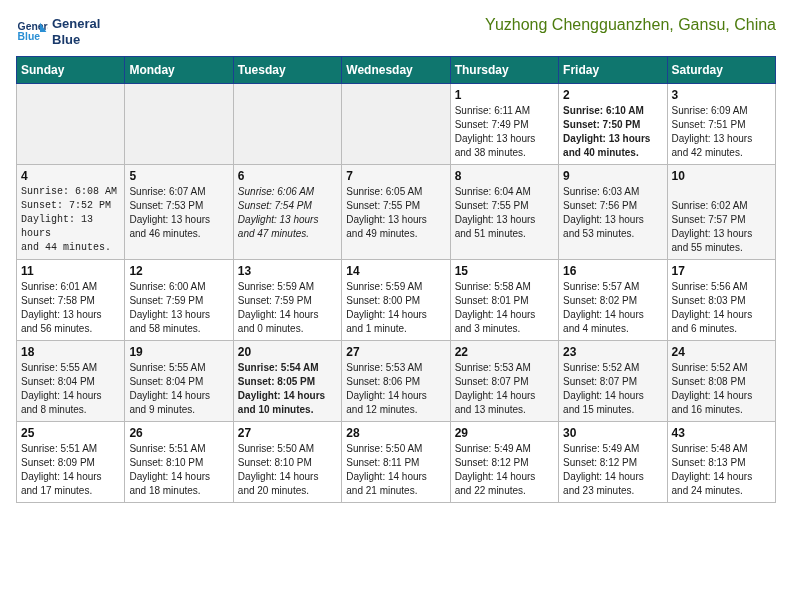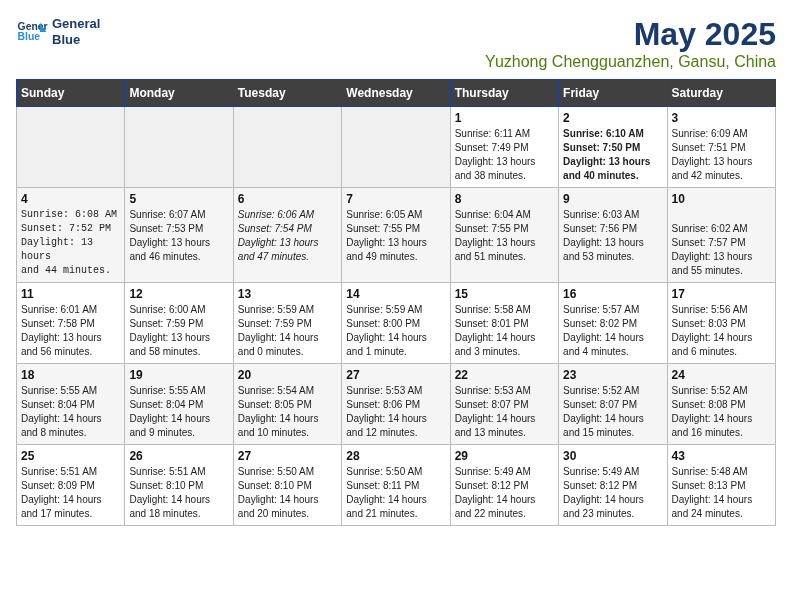--- a/index.html
+++ b/index.html
@@ -42,21 +42,21 @@
     .subtitle {
       font-size: 16px;
       color: #4d7c0f;
     }
     table {
       width: 100%;
       border-collapse: collapse;
       font-size: 10.5px;
     }
     thead tr th {
-      background: #404040;
+      background: #0f766e;
       color: #fff;
       padding: 6px 4px;
       text-align: left;
       font-size: 12px;
       font-weight: bold;
       border: 1px solid #1a4090;
     }
     tbody tr td {
       border: 1px solid #bbb;
       vertical-align: top;
@@ -92,21 +92,20 @@
       <text x="2" y="18" font-size="13" font-weight="bold" fill="#1a3a6b">General</text>
       <text x="2" y="30" font-size="13" font-weight="bold" fill="#2a8fd4">Blue</text>
       <polygon points="30,8 38,20 30,20" fill="#2a8fd4"></polygon>
     </svg>
     <div>
       <div class="logo-text">General</div>
       <div class="logo-text">Blue</div>
     </div>
   </div>
   <div class="title-area">
-    <div class="main-title">May 2025</div>
     <div class="subtitle">Yuzhong Chengguanzhen, Gansu, China</div>
   </div>
 </div>
 
 <table>
   <thead>
     <tr id="weekday-header">
     <th>Sunday</th>
         <th>Monday</th>
         <th>Tuesday</th>
@@ -256,21 +255,21 @@
         </td>
         <td>
           <div class="day-number">19</div>
           <div class="day-info" style="white-space: pre-line;">Sunrise: 5:55 AM
 Sunset: 8:04 PM
 Daylight: 14 hours
 and 9 minutes.</div>
         </td>
         <td>
           <div class="day-number">20</div>
-          <div class="day-info" style="white-space: pre-line;">Sunrise: 5:54 AM
+          <div class="day-info" style="white-space: pre-line; font-weight: bold;">Sunrise: 5:54 AM
 Sunset: 8:05 PM
 Daylight: 14 hours
 and 10 minutes.</div>
         </td>
         <td>
           <div class="day-number">27</div>
           <div class="day-info" style="white-space: pre-line;">Sunrise: 5:53 AM
 Sunset: 8:06 PM
 Daylight: 14 hours
 and 12 minutes.</div>

